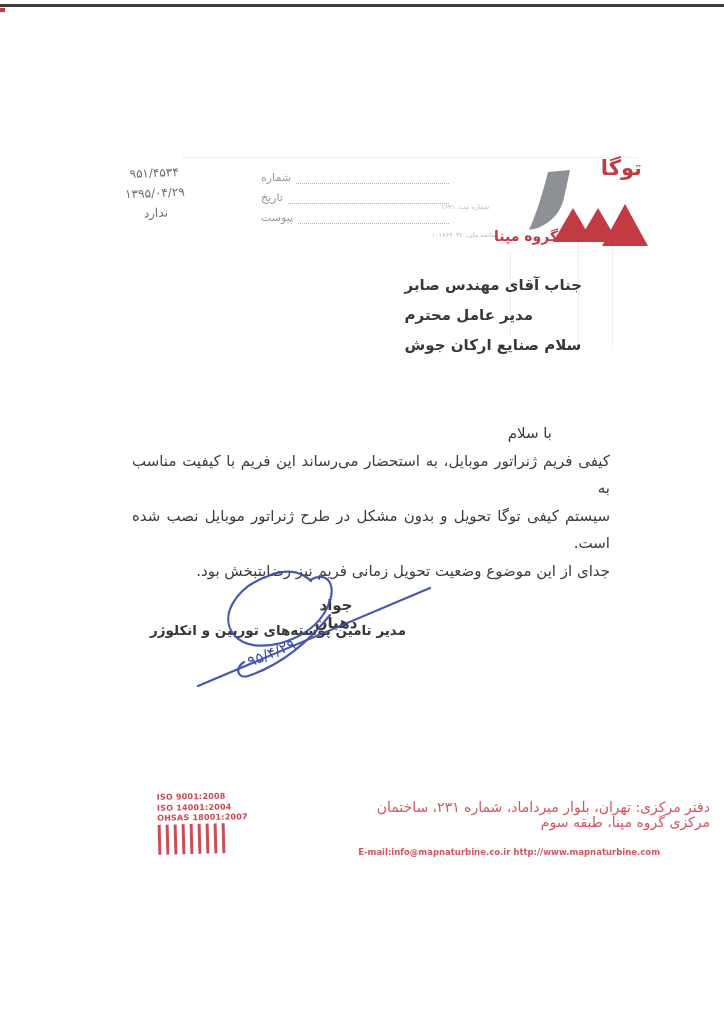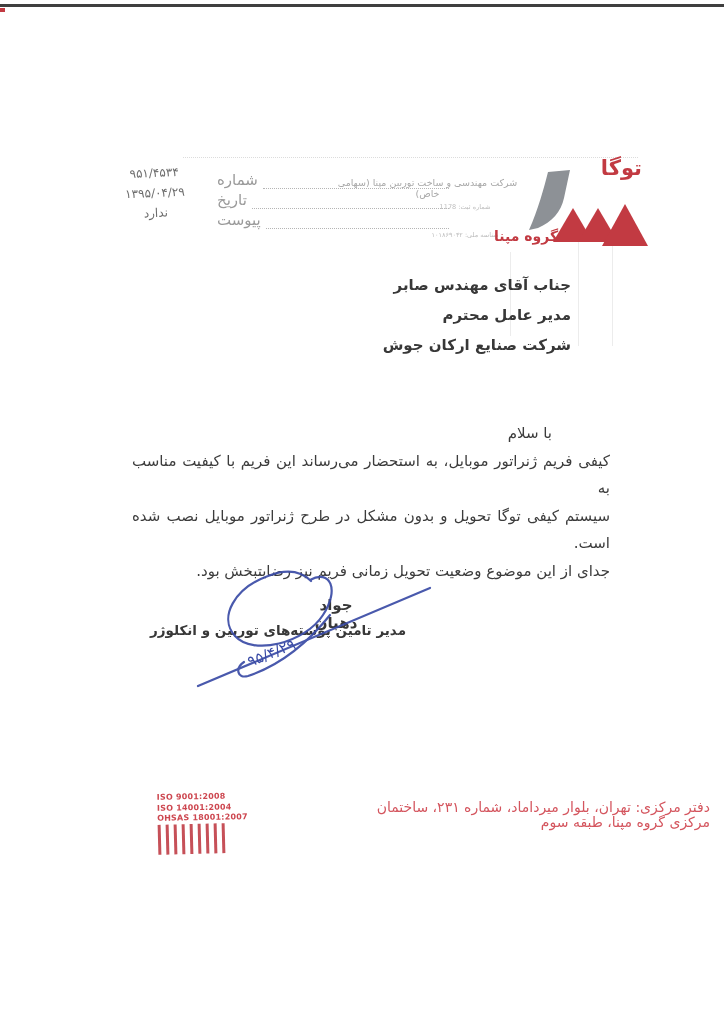--- a/index.html
+++ b/index.html
@@ -18,21 +18,21 @@
   .v2 { left:612px; top:238px; height:108px; }
   .v3 { left:510px; top:252px; height:84px; }
 
   
   .ref-values {
     position:absolute; left:116px; top:163px; width:78px; text-align:center;
     font-size:12px; color:#6d6d6d; line-height:20px; direction:rtl;
     transform:rotate(-2.5deg);
   }
   .ref-row { position:absolute; left:213px; width:236px; display:flex; align-items:flex-end; direction:ltr; }
-  .ref-row .lbl { font-size:15px; color:#9a9a9a; direction:rtl; padding-left:4px; }
+  .ref-row .lbl { font-size:11px; color:#9a9a9a; direction:rtl; padding-left:4px;margin-left:44px; }
   .ref-row .dots { flex:1; border-bottom:1px dotted #b5b5b5; height:11px; margin-left:5px; }
   .r1 { top:171px; } .r2 { top:191px; } .r3 { top:211px; }
 
   .company-line {
     position:absolute; left:335px; top:177px; width:185px; text-align:center;
     font-size:9.5px; color:#a8a8a8; direction:rtl;
   }
   .reg-line {
     position:absolute; left:420px; width:90px; text-align:center;
     font-size:6.5px; color:#bcbcbc; direction:rtl;
@@ -46,21 +46,21 @@
     color:#c23a42; direction:rtl; letter-spacing:1px;
   }
   .logo .word-bottom {
     position:absolute; left:16px; top:72px; font-size:14px; font-weight:bold;
     color:#c23a42; direction:rtl; letter-spacing:1px;
   }
   .logo svg { position:absolute; left:40px; top:14px; }
 
   
   .recipient {
-    position:absolute; right:153px; top:270px; text-align:right; direction:rtl;
+    position:absolute; right:142px; top:270px; text-align:left; direction:rtl;
     font-size:15px; font-weight:bold; color:#383838; line-height:30px;
   }
   
   .subject {
     position:absolute; right:132px; top:362px; direction:rtl;
     font-size:15px; font-weight:bold; color:#383838;
     border-bottom:1.2px solid #4a4a4a; padding-bottom:4px;
   }
 
   
@@ -126,39 +126,38 @@
   </div>
   <div class="ref-row r2">
     <span class="lbl">تاریخ</span>
     <span class="dots"></span>
   </div>
   <div class="ref-row r3">
     <span class="lbl">پیوست</span>
     <span class="dots"></span>
   </div>
 
-  <div class="company-line">شرکت مهندسی و ساخت توربین مپنا (سهامی خاص)</div>
-  <div class="reg-line reg1">شماره ثبت: 1178</div>
+  <div class="reg-line reg1">شماره ثبت: ۱۶۳۱</div>
   <div class="reg-line reg2">شناسه ملی: ۱۰۱۸۶۹۰۴۲</div>
 
   <div class="logo">
     <div class="word-top">توگا</div>
     <svg width="130" height="76" viewBox="0 0 130 76">
       <path d="M 30,2 L 52,0 L 46,28 C 43,42 34,52 20,58 L 11,60 C 20,40 26,18 30,2 Z" fill="#8d9196"></path>
       <path d="M 35,72 L 55,38 L 75,72 Z" fill="#c23a42"></path>
       <path d="M 60,72 L 80,38 L 100,72 Z" fill="#c23a42"></path>
       <path d="M 84,76 L 107,34 L 130,76 Z" fill="#c23a42"></path>
     </svg>
     <div class="word-bottom">گروه مپنا</div>
   </div>
 
   <div class="recipient">
     <div>جناب آقای مهندس صابر</div>
     <div>مدیر عامل محترم</div>
-    <div>شرکت صنایع ارکان جوش</div>
+    <div>سلام صنایع ارکان جوش</div>
   </div>
 
 
   <div class="letter-body">
     <div class="body-line salutation">با سلام</div>
     <div class="body-line">کیفی فریم ژنراتور موبایل، به استحضار می‌رساند این فریم با کیفیت مناسب به</div>
     <div class="body-line">سیستم کیفی توگا تحویل و بدون مشکل در طرح ژنراتور موبایل نصب شده است.</div>
     <div class="body-line last-line">جدای از این موضوع وضعیت تحویل زمانی فریم نیز رضایتبخش بود.</div>
   </div>
 
@@ -186,14 +185,15 @@
       <div class="bar"></div>
       <div class="bar"></div>
       <div class="bar"></div>
       <div class="bar"></div>
       <div class="bar"></div>
     </div>
 
   <div class="footer">
     <div>دفتر مرکزی: تهران، بلوار میرداماد، شماره ۲۳۱، ساختمان مرکزی گروه مپنا، طبقه سوم</div>
   </div>
+  <div class="footer-email">E-mail:info@mapnaturbine.co.ir   http://www.mapnaturbine.com</div>
 
 </div>
 
 </body></html>

